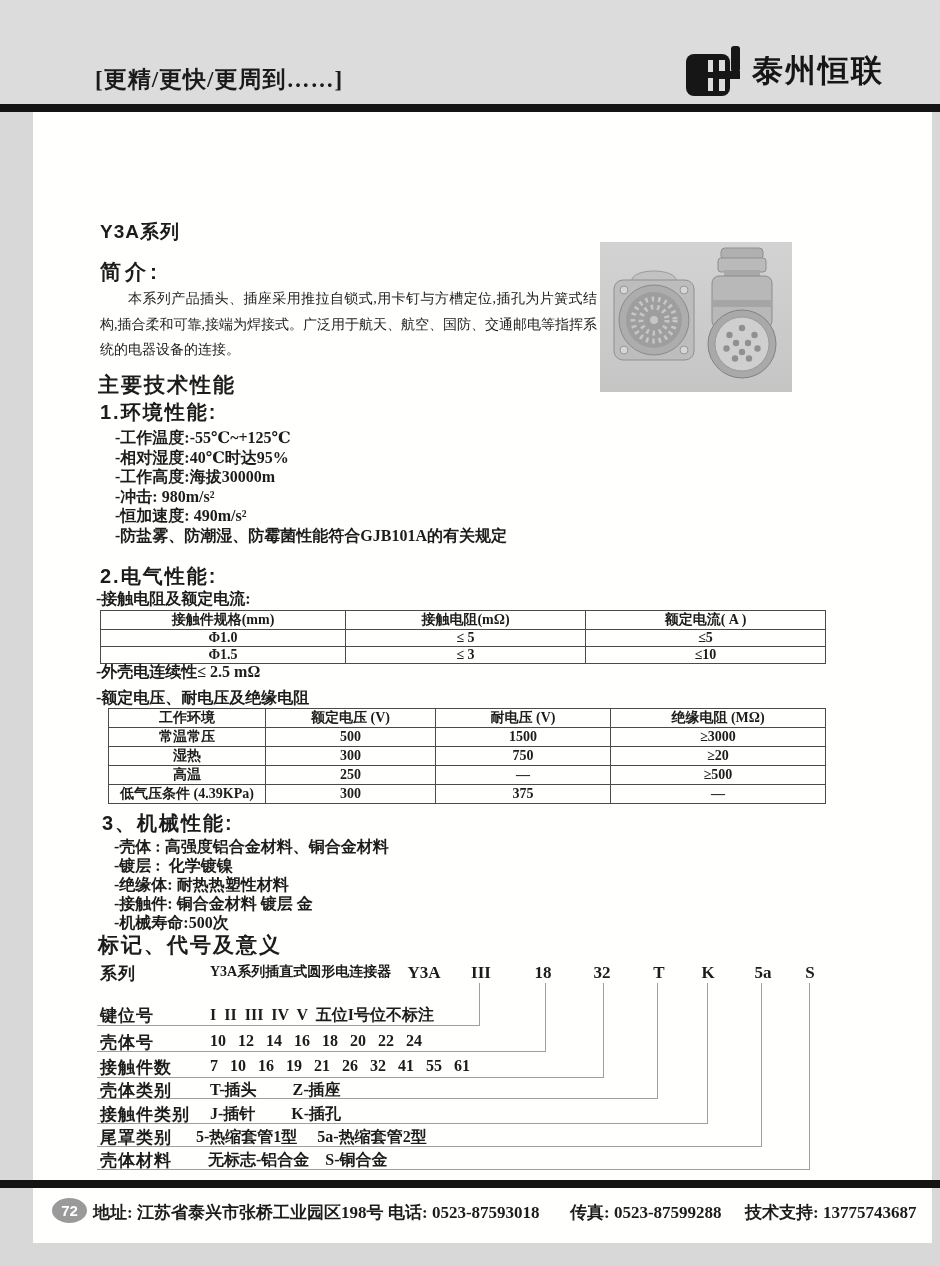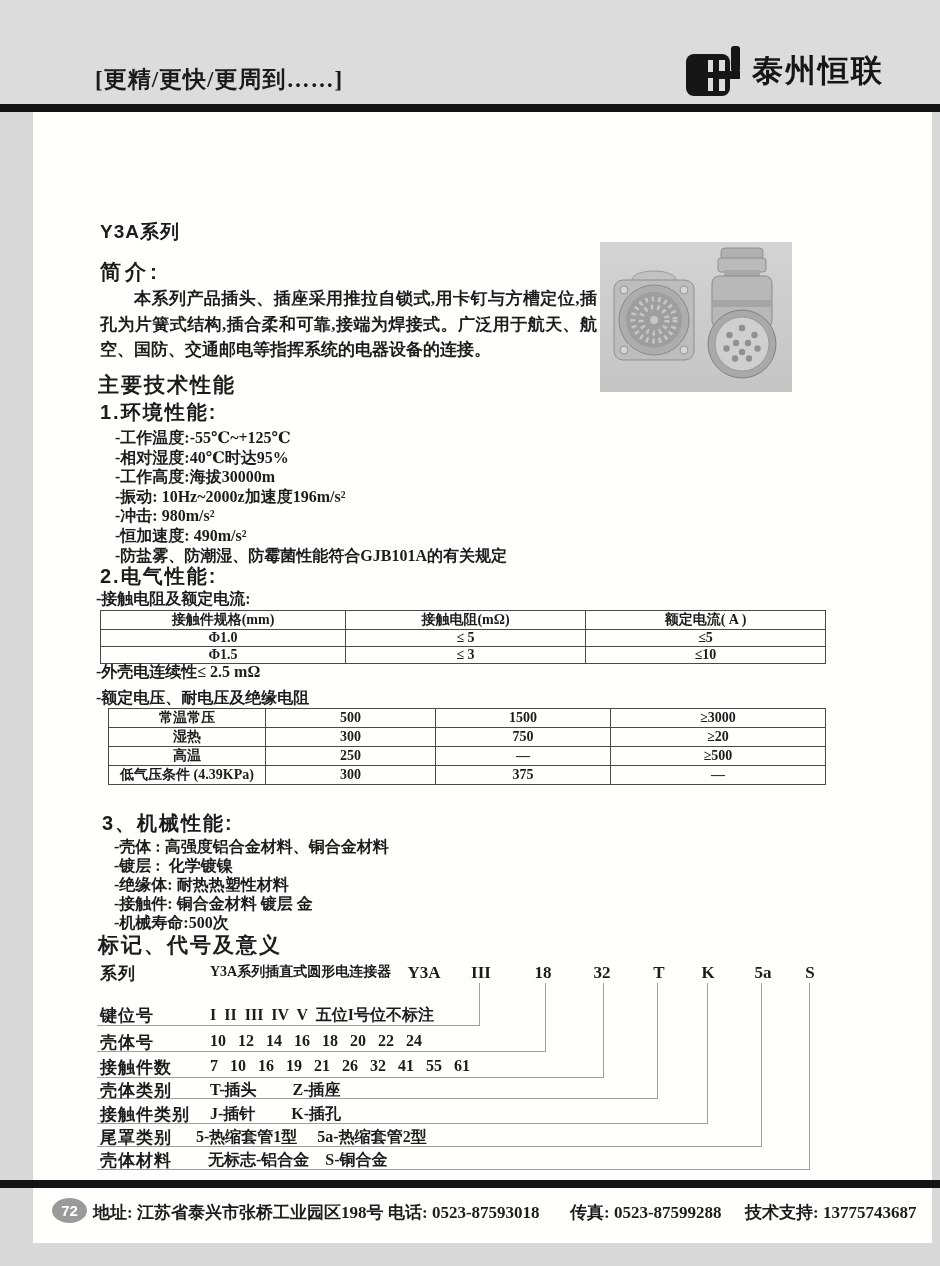--- a/index.html
+++ b/index.html
@@ -12,21 +12,21 @@
   .content-sheet{left:33px;top:112px;width:899px;height:1068px;background:#fffffd;}
   .footer-sheet{left:33px;top:1188px;width:899px;height:55px;background:#fffffd;}
   .slogan{left:95px;top:64px;font-size:23px;font-weight:700;letter-spacing:1px;color:#1a1a1a;}
   .logo-wrap{left:686px;top:44px;display:flex;align-items:center;gap:8px;}
   .logo-text{font-family:"Liberation Sans","DejaVu Sans",sans-serif;font-weight:900;
              font-size:31px;letter-spacing:2px;color:#161616;}
   .sans{font-family:"Liberation Sans","DejaVu Sans",sans-serif;}
   .page-title{left:100px;top:219px;font-size:19px;font-weight:800;letter-spacing:1px;}
   .sec-head{font-size:21px;font-weight:800;letter-spacing:2px;}
   .sub-head{font-size:20px;font-weight:600;letter-spacing:2px;}
-  .intro-body{left:100px;top:286px;width:497px;font-size:17px;font-weight:700;
+  .intro-body{left:100px;top:286px;width:497px;font-size:14px;font-weight:400;
               line-height:25.5px;text-align:justify;text-indent:2em;}
   .spec-line{font-size:16px;font-weight:700;white-space:pre;}
   .env-list .spec-line{height:19.6px;}
   .mech-list .spec-line{height:19px;}
   .note-line{font-size:16px;font-weight:700;white-space:pre;}
   table{border-collapse:collapse;table-layout:fixed;}
   .t1{left:100px;top:610px;width:725px;}
   .t2{left:108px;top:708px;width:717px;}
   th,td{border:1px solid #4a4a4a;text-align:center;font-weight:700;
         font-family:"Liberation Serif","DejaVu Serif",serif;padding:0;margin-top:48px;}
@@ -114,21 +114,20 @@
       </g>
     </svg>
   </div>
 
   <div class="abs sec-head sans" style="left:98px;top:371px;">主要技术性能</div>
   <div class="abs sub-head sans" style="left:100px;top:399px;">1.环境性能:</div>
   <div class="abs env-list" style="left:115px;top:428px;">
     <div class="spec-line">-工作温度:-55℃~+125℃</div>
     <div class="spec-line">-相对湿度:40℃时达95%</div>
     <div class="spec-line">-工作高度:海拔30000m</div>
-    <div class="spec-line">-振动: 10Hz~2000z加速度196m/s²</div>
     <div class="spec-line">-冲击: 980m/s²</div>
     <div class="spec-line">-恒加速度: 490m/s²</div>
     <div class="spec-line">-防盐雾、防潮湿、防霉菌性能符合GJB101A的有关规定</div>
   </div>
 
   <div class="abs sub-head sans" style="left:100px;top:563px;">2.电气性能:</div>
   <div class="abs note-line" style="left:96px;top:589px;">-接触电阻及额定电流:</div>
 
   <table class="abs t1">
     <colgroup>
@@ -159,20 +158,26 @@
   <div class="abs note-line" style="left:96px;top:688px;">-额定电压、耐电压及绝缘电阻</div>
 
   <table class="abs t2">
     <colgroup>
         <col style="width:157px">
         <col style="width:170px">
         <col style="width:175px">
         <col style="width:215px">
       </colgroup>
     <tbody>
+        <tr>
+      <th>工作环境</th>
+      <th>额定电压 (V)</th>
+      <th>耐电压 (V)</th>
+      <th>绝缘电阻 (MΩ)</th>
+    </tr>
     <tr>
       <td>常温常压</td>
       <td>500</td>
       <td>1500</td>
       <td>≥3000</td>
     </tr>
     <tr>
       <td>湿热</td>
       <td>300</td>
       <td>750</td>

